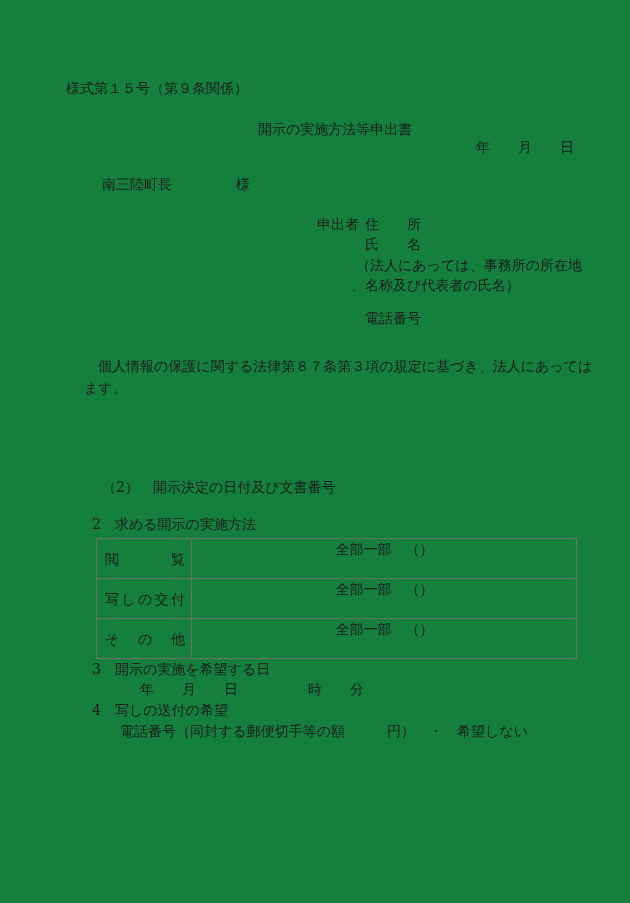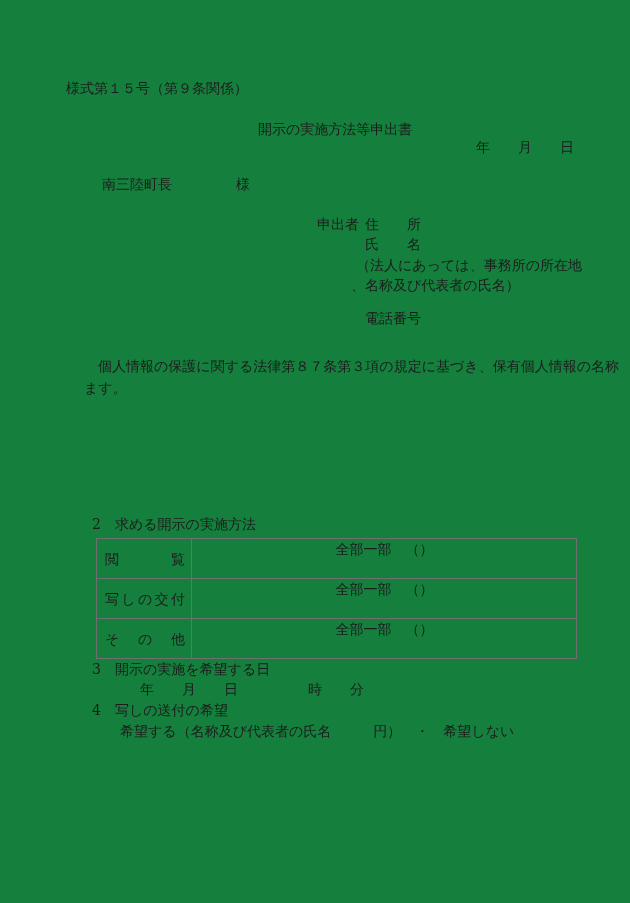--- a/index.html
+++ b/index.html
@@ -106,23 +106,24 @@
   <div class="line" id="addressee-name">南三陸町長</div>
   <div class="line" id="addressee-honorific">様</div>
 
   <div class="line" id="applicant-label">申出者</div>
   <div class="line" id="address-label">住　　所</div>
   <div class="line" id="name-label">氏　　名</div>
   <div class="line" id="corp-note-1">（法人にあっては、事務所の所在地</div>
   <div class="line" id="corp-note-2">、名称及び代表者の氏名）</div>
   <div class="line" id="phone-label">電話番号</div>
 
-  <div class="line" id="body-line-1">　個人情報の保護に関する法律第８７条第３項の規定に基づき、保有個人情報の名称</div>
+  <div class="line" id="body-line-1">　個人情報の保護に関する法律第８７条第３項の規定に基づき、法人にあっては</div>
   <div class="line" id="body-line-2">ます。</div>
 
+  <div class="line" id="s1-item2">（2）　開示決定の日付及び文書番号</div>
 
   <div class="line" id="s2-heading">2　求める開示の実施方法</div>
 
   <div id="method-table">
     <div class="t-row">
       <div class="t-label">
           <span>閲</span>
           <span>覧</span>
         </div>
       <div class="t-content">
@@ -162,15 +163,15 @@
           <span>）</span>
         </div>
       </div>
     </div>
   </div>
 
   <div class="line" id="s3-heading">3　開示の実施を希望する日</div>
   <div class="line" id="s3-datetime">年　　月　　日　　　　　時　　分</div>
 
   <div class="line" id="s4-heading">4　写しの送付の希望</div>
-  <div class="line" id="s4-options">希望する（名称及び代表者の氏名　　　円）　・　希望しない</div>
+  <div class="line" id="s4-options">電話番号（同封する郵便切手等の額　　　円）　・　希望しない</div>
 
 </div>
 
 </body></html>

